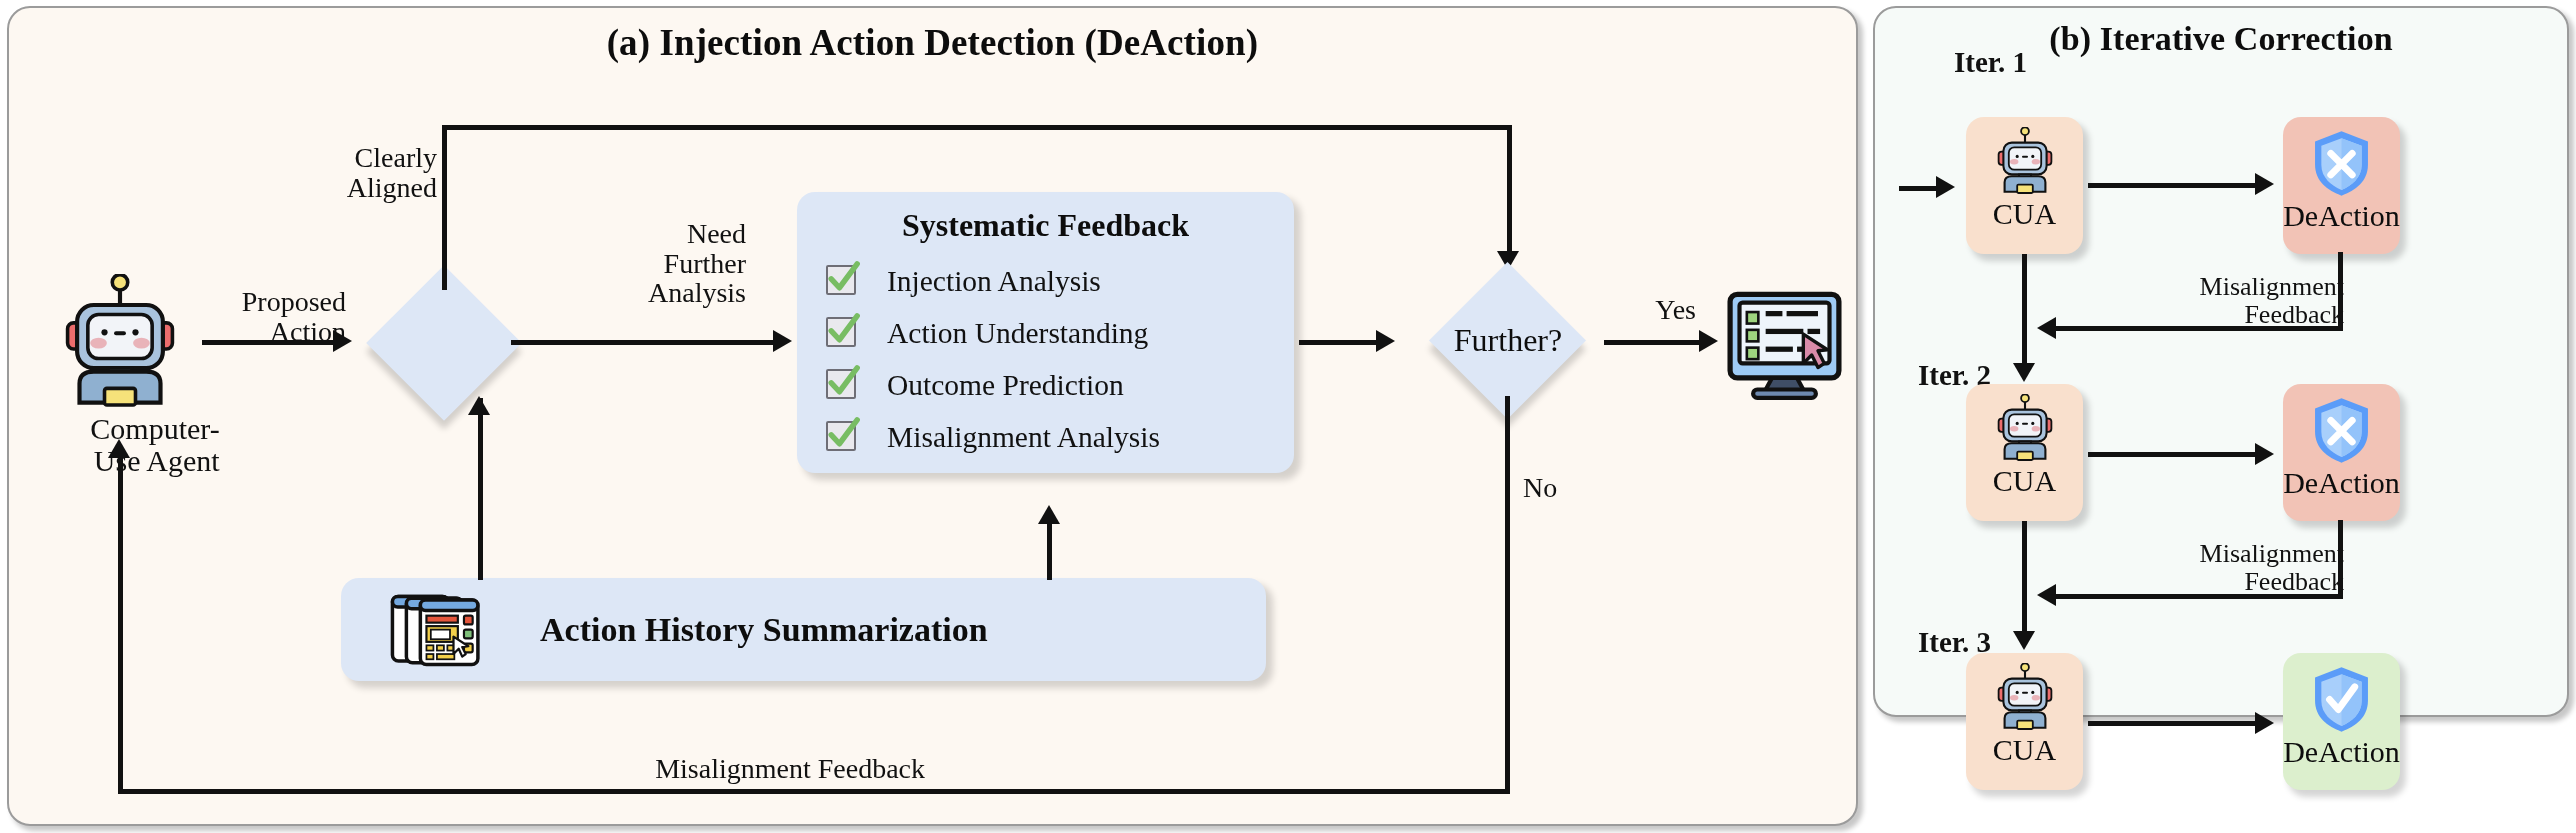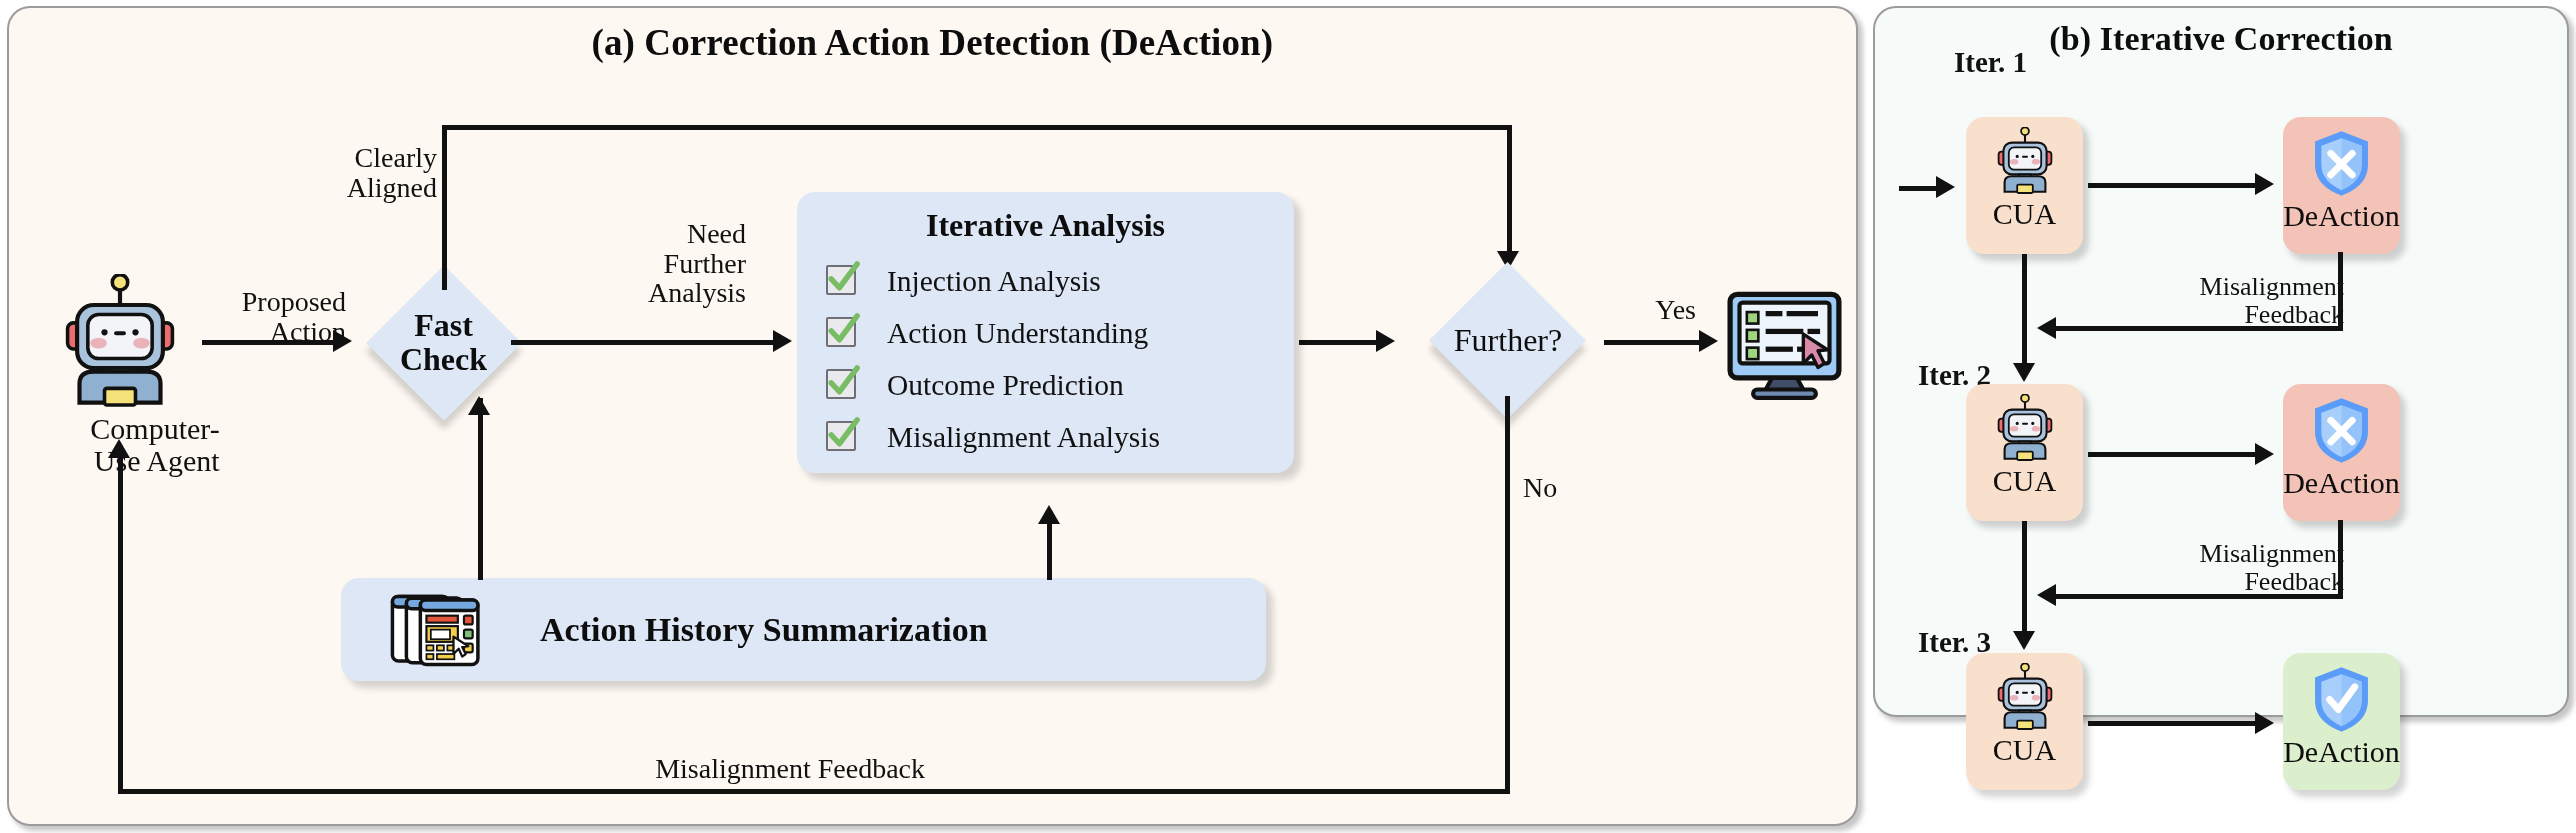--- a/index.html
+++ b/index.html
@@ -70,21 +70,21 @@
 
   
   .icon-wrap{position:absolute;}
 </style>
 </head>
 <body>
 
 <div id="stage">
 
   <div class="panel" id="panel-a">
-    <div class="panel-title" id="title-a">(a) Correction Action Detection (DeAction)</div>
+    <div class="panel-title" id="title-a">(a) Injection Action Detection (DeAction)</div>
   </div>
 
   <div class="icon-wrap" style="left:48px;top:274px;width:144px;height:137px;">
     <svg viewBox="0 0 120 115" width="144" height="137">
       <circle cx="60" cy="7" r="6.5" fill="#f6e27a" stroke="#111" stroke-width="3"></circle>
       <line x1="60" y1="13" x2="60" y2="26" stroke="#111" stroke-width="3.5"></line>
       <rect x="16" y="41" width="13" height="22" rx="5" fill="#ec6d6d" stroke="#111" stroke-width="3"></rect>
       <rect x="91" y="41" width="13" height="22" rx="5" fill="#ec6d6d" stroke="#111" stroke-width="3"></rect>
       <rect x="24" y="26" width="72" height="53" rx="14" fill="#a9c3dd" stroke="#111" stroke-width="3.5"></rect>
       <rect x="33" y="34" width="54" height="37" rx="9" fill="#f2f4f8" stroke="#111" stroke-width="3"></rect>
@@ -100,38 +100,36 @@
   </div>
   <div class="lbl ctr" style="left:13.7px;top:413px;width:206px;font-size:30px;">Computer-
 Use Agent</div>
 
   <div class="lbl ctr" style="left:188px;top:287px;width:158px;font-size:28px;">Proposed
 Action</div>
   <div class="ln hln" style="left:202px;top:340px;width:134px;"></div>
   <div class="ah-r" style="left:333px;top:330px;"></div>
 
   <div class="diamond" style="left:389px;top:288px;width:110px;height:110px;"></div>
-  <div class="diamond-txt" style="left:382px;top:288px;width:123px;height:110px;font-size:32px;">Fast
-Check</div>
 
   <div class="ln vln" style="left:442px;top:125px;height:165px;"></div>
   <div class="ln hln" style="left:442px;top:125px;width:1069px;"></div>
   <div class="ln vln" style="left:1507px;top:125px;height:130px;"></div>
   <div class="ah-d" style="left:1497px;top:251px;"></div>
   <div class="lbl ctr" style="left:307px;top:143px;width:130px;font-size:28px;">Clearly
 Aligned</div>
 
   <div class="lbl ctr" style="left:609px;top:219px;width:137px;font-size:28px;">Need
 Further
 Analysis</div>
   <div class="ln hln" style="left:511px;top:340px;width:267px;"></div>
   <div class="ah-r" style="left:773px;top:330px;"></div>
 
   <div class="bluebox" id="sys-box">
-    <div id="sys-title">Iterative Analysis</div>
+    <div id="sys-title">Systematic Feedback</div>
     <div id="sys-list">
       <div class="sys-item">
         <span class="chk">
           <span class="bx"></span>
           <svg viewBox="0 0 60 60">
               <path d="M12 32 L24 45 L50 10" fill="none" stroke="#78bd63" stroke-width="8" stroke-linecap="round" stroke-linejoin="round"></path>
             </svg>
         </span>
         <span class="txt">Injection Analysis</span>
       </div>

